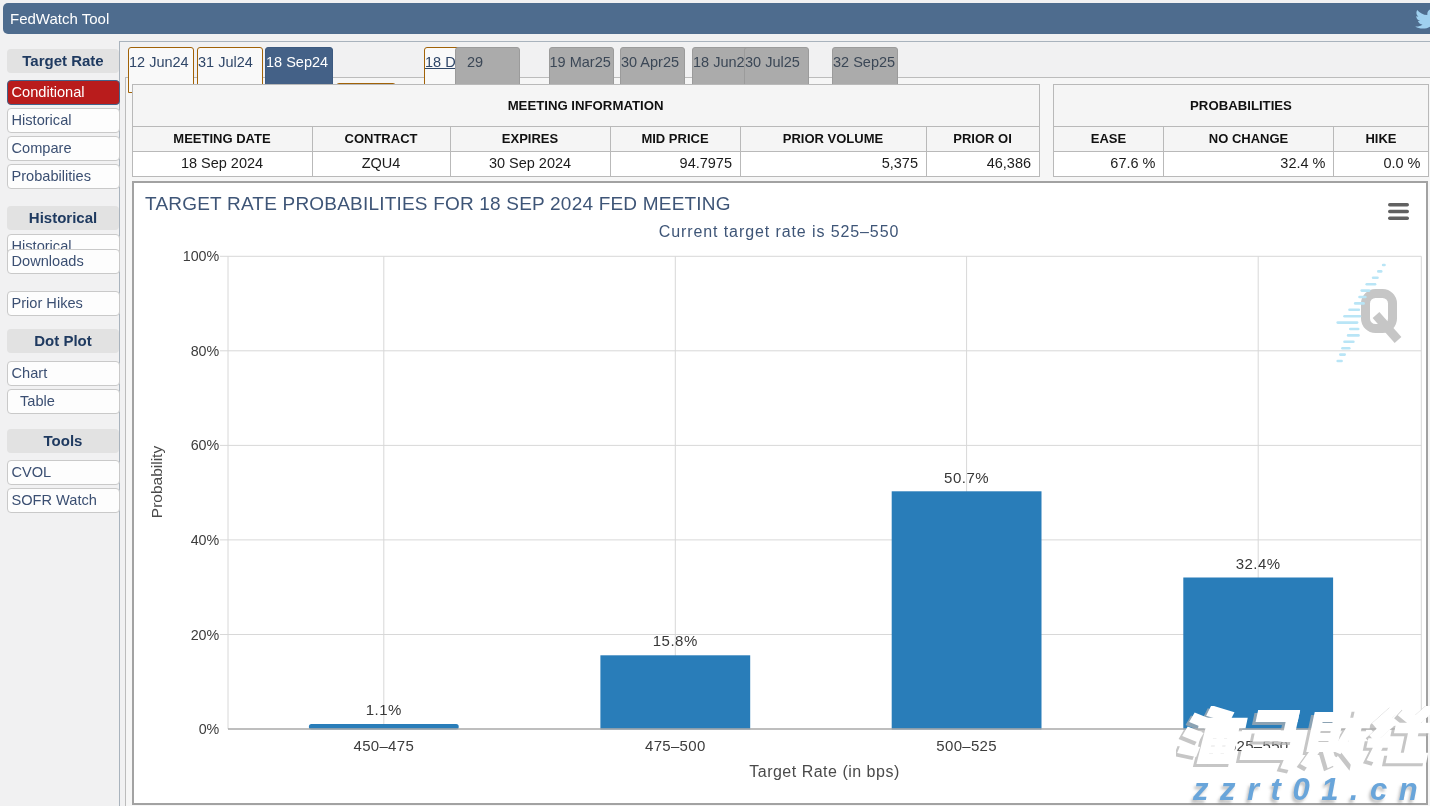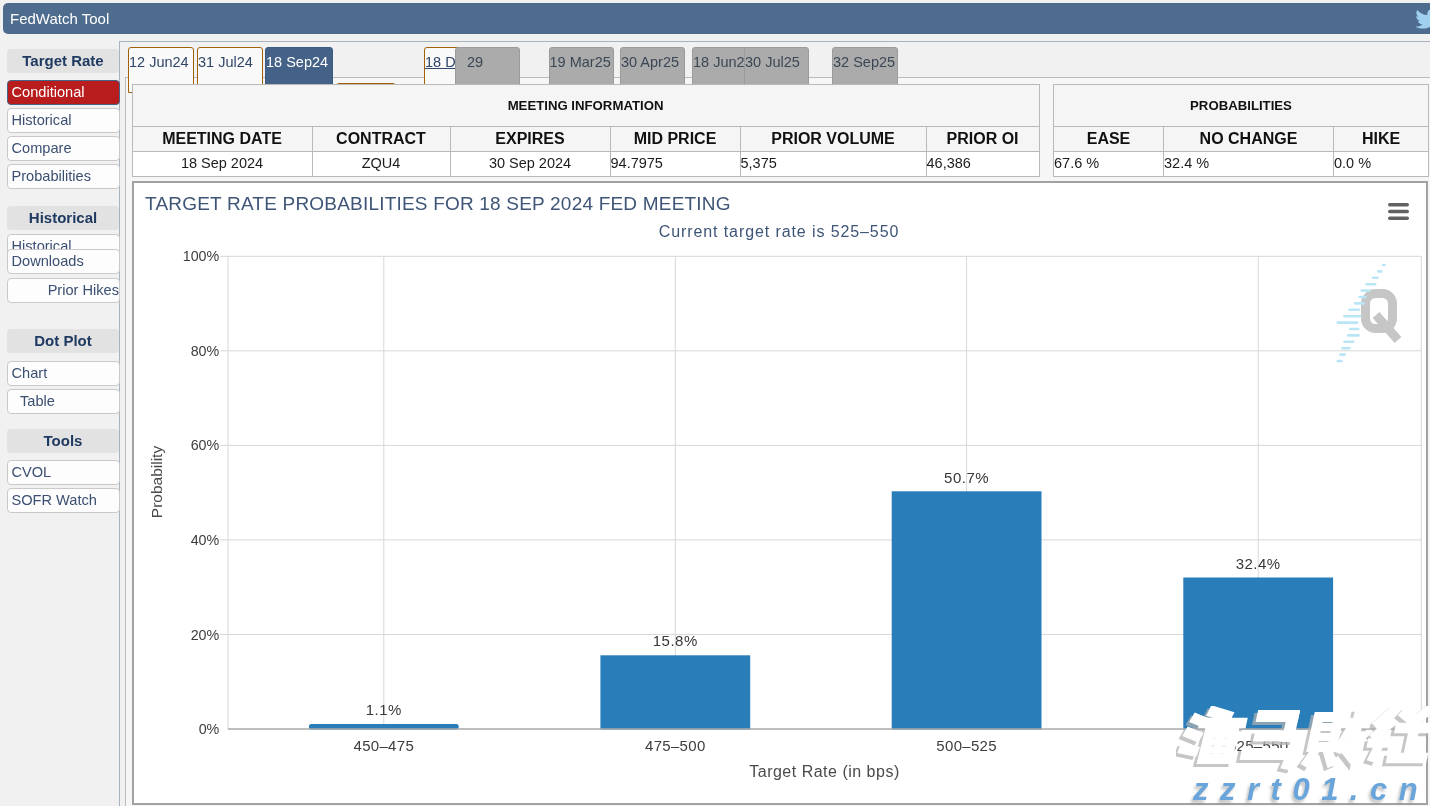--- a/index.html
+++ b/index.html
@@ -21,23 +21,23 @@
   #contentpanel { left:125px; top:77px; width:1305px; height:729px; border-left:1px solid #bcbcbc; border-top:1px solid #bcbcbc; background:#f6f6f6; }
 
   
   .tab { top:47px; height:46px; border:1px solid #a16207; border-radius:3px 3px 0 0; background:#f9f9f9; font-size:14.5px; color:#2f4668; line-height:28px; }
   .tabsel { background:#446187; border-color:#3d5a80; color:#fff; }
   .tabdis { background:#ababab; border-color:#9b9b9b; color:#3b4756; }
 
   
   table { border-collapse:collapse; table-layout:fixed; }
   td { border:1px solid #b9b9b9; font-size:14.5px; color:#1c1c1c; height:25px; line-height:23.5px; padding:0; background:#fff; text-align:center; vertical-align:middle; }
-  td.hd { background:#f5f5f5; font-weight:bold; font-size:16px; color:#111; height:23.5px; line-height:23.5px; }
+  td.hd { background:#f5f5f5; font-weight:bold; font-size:13px; color:#111; height:23.5px; line-height:23.5px; }
   td.cap { background:#f5f5f5; font-weight:bold; font-size:13.2px; color:#111; height:42px; line-height:39px; }
-  td.num { text-align:left; padding-right:7.5px; }
+  td.num { text-align:right; padding-right:7.5px; }
 
   
   #chartpanel { left:132px; top:181px; width:1295.5px; height:624px; background:#fff; border:2px solid #a2a2a2; }
 </style>
 </head>
 <body>
 
 <div id="topbar" class="abs">FedWatch Tool</div>
 <svg id="twitter" class="abs" width="25" height="20" viewBox="0 0 24 20">
     <path fill="#9fd0ef" d="M24 2.4c-.9.4-1.8.7-2.8.8 1-.6 1.8-1.6 2.2-2.7-1 .6-2 1-3.1 1.2C19.4.7 18.1.1 16.7.1c-2.7 0-4.9 2.2-4.9 4.9 0 .4 0 .8.1 1.1C7.8 5.9 4.1 4 1.7 1 .2 3.5.9 6.2 2.9 7.6c-.8 0-1.6-.2-2.2-.6v.1c0 2.4 1.7 4.4 3.9 4.8-.4.1-.8.2-1.3.2-.3 0-.6 0-.9-.1.6 2 2.4 3.4 4.6 3.4-1.7 1.3-3.8 2.1-6.1 2.1-.4 0-.8 0-1.2-.1 2.2 1.4 4.8 2.2 7.5 2.2 9.1 0 14-7.5 14-14v-.6c1-.7 1.8-1.6 2.5-2.6z"></path>
@@ -47,21 +47,21 @@
 <div id="contentpanel" class="abs"></div>
 
 <div class="abs sbhdr" style="top:49px;">Target Rate</div>
 <div class="abs sbbtn sbsel" style="top:79.5px;">Conditional</div>
 <div class="abs sbbtn" style="top:107.5px;">Historical</div>
 <div class="abs sbbtn" style="top:135.5px;">Compare</div>
 <div class="abs sbbtn" style="top:163.5px;">Probabilities</div>
 <div class="abs sbhdr" style="top:205.5px;">Historical</div>
 <div class="abs sbbtn" style="top:234px;">Historical</div>
 <div class="abs sbbtn" style="top:249px;">Downloads</div>
-<div class="abs sbbtn" style="top:278px;text-align:right;">Prior Hikes</div>
+<div class="abs sbbtn" style="top:291px;">Prior Hikes</div>
 <div class="abs sbhdr" style="top:329px;">Dot Plot</div>
 <div class="abs sbbtn" style="top:361px;">Chart</div>
 <div class="abs sbbtn" style="top:389px;padding-left:12px;">Table</div>
 <div class="abs sbhdr" style="top:428.5px;">Tools</div>
 <div class="abs sbbtn" style="top:459.5px;">CVOL</div>
 <div class="abs sbbtn" style="top:487.5px;">SOFR Watch</div>
 
 <div class="abs tab " style="left:128px;width:66px;">12 Jun24</div>
 <div class="abs tab " style="left:197px;width:66px;">31 Jul24</div>
 <div class="abs tab tabsel" style="left:265px;width:68px;">18 Sep24</div>

